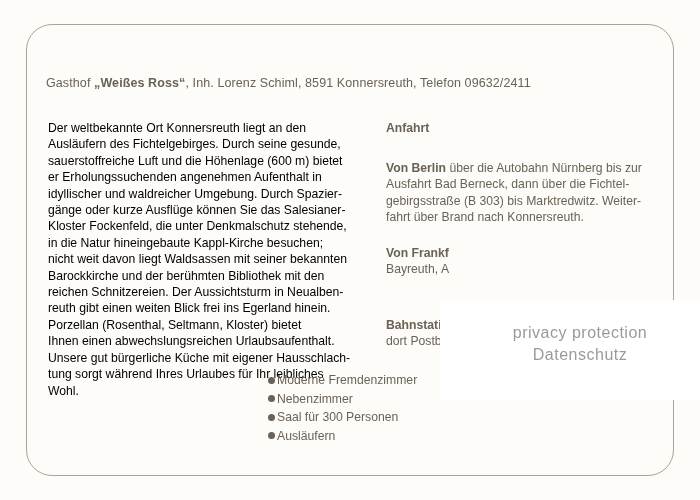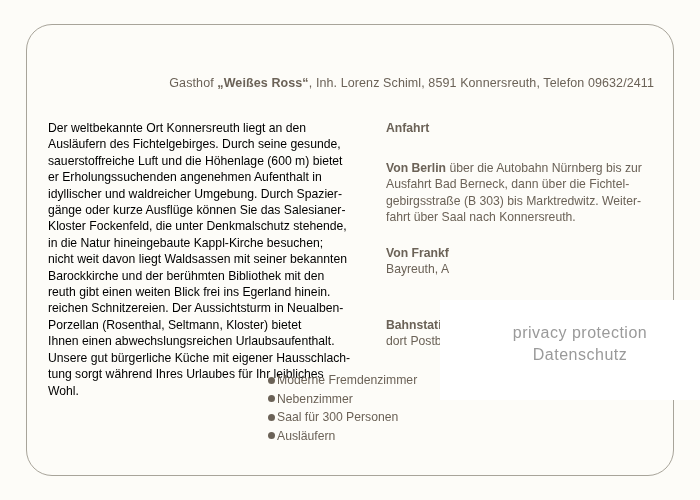--- a/index.html
+++ b/index.html
@@ -30,21 +30,21 @@
     height: 452px;
     border: 1px solid #a8a49a;
     border-radius: 26px;
     box-sizing: border-box;
   }
   .header {
     position: absolute;
     left: 46px;
     top: 76px;
     width: 608px;
-    text-align: right;
+    text-align: left;
     font-size: 12.5px;
     color: #6b6257;
     letter-spacing: 0.1px;
     white-space: nowrap;
   }
   .header b {
     font-weight: bold;
   }
   .body-text {
     position: absolute;
@@ -140,40 +140,40 @@
     <div class="line">Der weltbekannte Ort Konnersreuth liegt an den</div>
     <div class="line">Ausläufern des Fichtelgebirges. Durch seine gesunde,</div>
     <div class="line">sauerstoffreiche Luft und die Höhenlage (600 m) bietet</div>
     <div class="line">er Erholungssuchenden angenehmen Aufenthalt in</div>
     <div class="line">idyllischer und waldreicher Umgebung. Durch Spazier-</div>
     <div class="line">gänge oder kurze Ausflüge können Sie das Salesianer-</div>
     <div class="line">Kloster Fockenfeld, die unter Denkmalschutz stehende,</div>
     <div class="line">in die Natur hineingebaute Kappl-Kirche besuchen;</div>
     <div class="line">nicht weit davon liegt Waldsassen mit seiner bekannten</div>
     <div class="line">Barockkirche und der berühmten Bibliothek mit den</div>
+    <div class="line">reichen Schnitzereien. Der Aussichtsturm in Neualben-</div>
     <div class="line">reuth gibt einen weiten Blick frei ins Egerland hinein.</div>
-    <div class="line">reichen Schnitzereien. Der Aussichtsturm in Neualben-</div>
     <div class="line">Porzellan (Rosenthal, Seltmann, Kloster) bietet</div>
     <div class="line">Ihnen einen abwechslungsreichen Urlaubsaufenthalt.</div>
     <div class="line">Unsere gut bürgerliche Küche mit eigener Hausschlach-</div>
     <div class="line">tung sorgt während Ihres Urlaubes für Ihr leibliches</div>
     <div class="line">Wohl.</div>
   </div>
 
   <div class="right-col">
 
     <div class="right-block rb-anfahrt">
       <div class="line bold">Anfahrt</div>
     </div>
 
     <div class="right-block rb-berlin">
       <div class="line"><b>Von Berlin</b><span> über die Autobahn Nürnberg bis zur</span></div>
       <div class="line">Ausfahrt Bad Berneck, dann über die Fichtel-</div>
       <div class="line">gebirgsstraße (B 303) bis Marktredwitz. Weiter-</div>
-      <div class="line">fahrt über Saal nach Konnersreuth.</div>
+      <div class="line">fahrt über Brand nach Konnersreuth.</div>
     </div>
 
     <div class="right-block rb-frankfurt">
       <div class="line bold">Von Frankf</div>
       <div class="line">Bayreuth, A</div>
     </div>
 
     <div class="right-block rb-bahn">
       <div class="line bold">Bahnstatio</div>
       <div class="line">dort Postbu</div>

